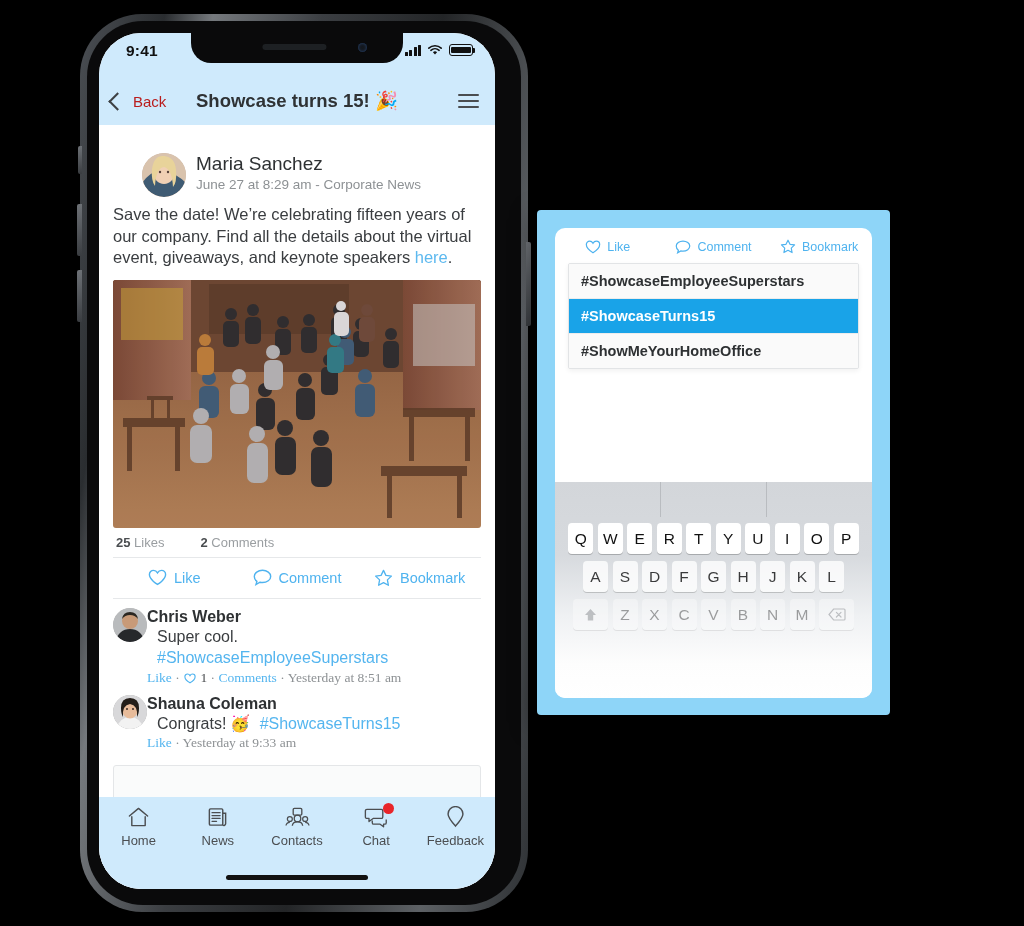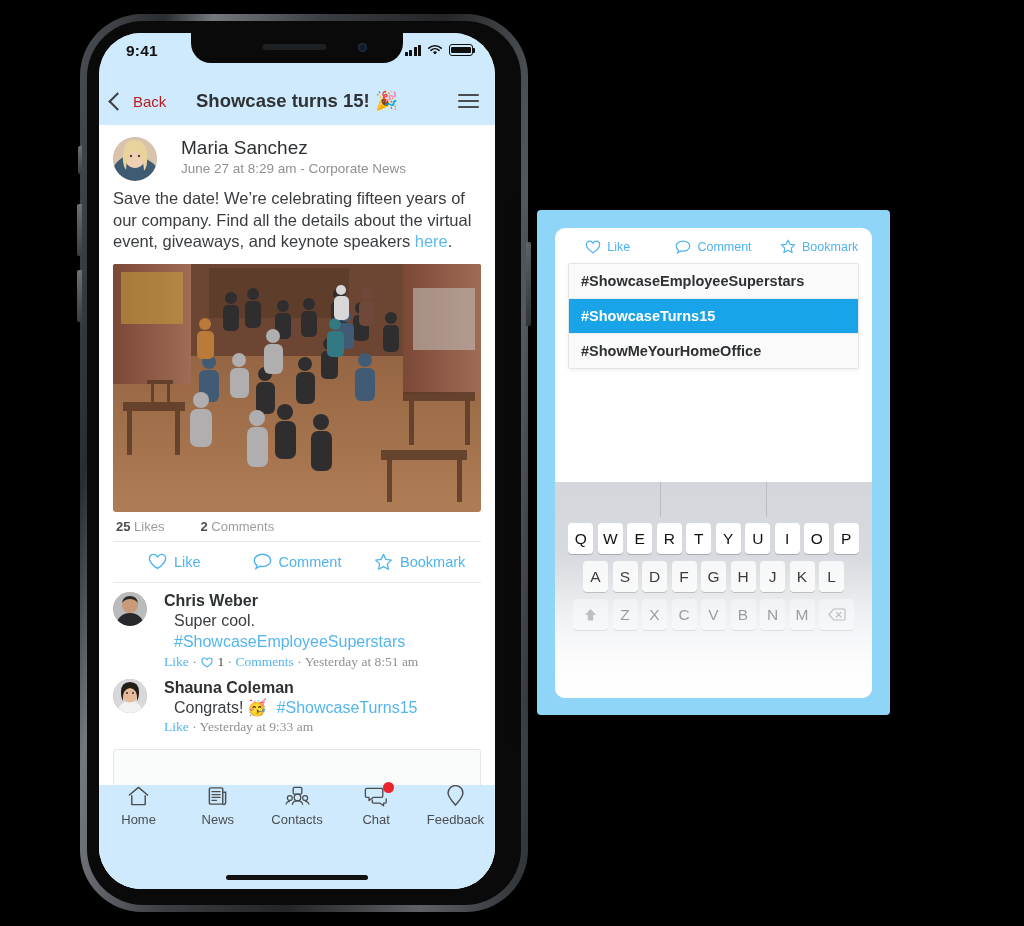--- a/index.html
+++ b/index.html
@@ -88,58 +88,58 @@
           transform: rotate(45deg); }
   .nav-back-label { font-size:15px; color:#b91c1c; }
   .nav-title { position:absolute; left:50%; transform:translateX(-50%);
     font-size:18.5px; font-weight:bold; color:#2f3234; white-space:nowrap; }
   .nav-menu { margin-left:auto; display:flex; flex-direction:column; gap:4px; cursor:pointer;}
   .nav-menu span{ display:block; width:21px; height:2.2px; background:#4a4d50; border-radius:1px;}
 
   
   .feed { height: 764px; background:#fff; position:relative; overflow:hidden; }
 
-  .post-head { display:flex; gap:24px; padding: 12px 14px 0 14px; align-items:flex-start; }
+  .post-head { display:flex; gap:10px; padding: 28px 14px 0 14px; align-items:flex-start;margin-left:29px; }
   .avatar { width:44px; height:44px; border-radius:50%; flex:none; overflow:hidden;
             background:#cbb6a6; position:relative; }
   .avatar svg{display:block;width:100%;height:100%;}
   .post-author { font-size:19px; color:#2e3133; font-weight:400; line-height:1.12; }
   .post-meta { font-size:13.5px; color:#8d9194; margin-top:3px; }
   .post-text { padding: 7px 14px 0 14px; font-size:16.5px; line-height:1.31; color:#3a3d40; }
   .link { color:#5db9ef; }
 
   .post-photo { margin: 11px 14px 0 14px; height:248px; border-radius:3px; overflow:hidden; position:relative;}
   .post-photo svg{display:block;width:100%;height:100%;}
 
   .counts { display:flex; gap:36px; padding: 7px 17px 7px 17px; font-size:13px; color:#9a9ea1; }
   .counts b { color:#4a4d50; font-weight:bold; }
   .divider { height:1px; background:#e6e8ea; margin: 0 14px; }
 
   .actions { display:flex; padding: 11px 0 11px 0; margin: 0 14px; }
   .action { flex:1; display:flex; align-items:center; justify-content:center; gap:7px;
             font-size:14.5px; color:#4fb3ef; cursor:pointer; }
   .action svg { display:block; }
 
-  .comment-row { display:flex; gap:17px; padding: 9px 14px 0 14px; align-items:flex-start; }
+  .comment-row { display:flex; gap:0; padding: 9px 14px 0 14px; align-items:flex-start; }
   .c-avatar { width:34px; height:34px; border-radius:50%; flex:none; overflow:hidden; background:#b9b9b9;}
   .c-avatar svg{display:block;width:100%;height:100%;}
   .c-name { font-size:16px; font-weight:bold; color:#2e3133; line-height:1.15; }
   .c-body { font-size:16px; color:#3a3d40; line-height:1.26; margin-top:1px;margin-left:10px;}
   .c-tag  { color:#54b5ef; }
   .c-foot { font-size:13.5px; color:#8d9194; margin-top:1px;font-family:Liberation Serif, serif; }
   .c-foot .a { color:#54b5ef; }
   .heart-sm { display:inline-block; vertical-align:-2px; margin:0 1px; }
 
   .reply-box { margin: 14px 14px 0 14px; height:72px; border:1px solid #e4e6e8;
                border-radius:3px; background:#fafbfb; }
 
   
   .tabbar {
-    position:absolute; left:0; right:0; bottom:0; height:104px;
-    background:#cfeafc; display:flex; align-items:flex-start; 
+    position:absolute; left:0; right:0; bottom:0; height:92px;
+    background:#cfeafc; display:flex; align-items:flex-start; padding-top:9px;
   }
   .tab { flex:1; display:flex; flex-direction:column; align-items:center; gap:5px; cursor:pointer;
          position:relative; }
   .tab-label { font-size:13px; color:#4b4e51; }
   .tab-badge { position:absolute; top:-3px; left:calc(50% + 7px); width:11px; height:11px;
                border-radius:50%; background:#e8252a; }
   .home-indicator { position:absolute; left:50%; transform:translateX(-50%); bottom:9px;
                     width:142px; height:5px; border-radius:3px; background:#111; }
 
   

